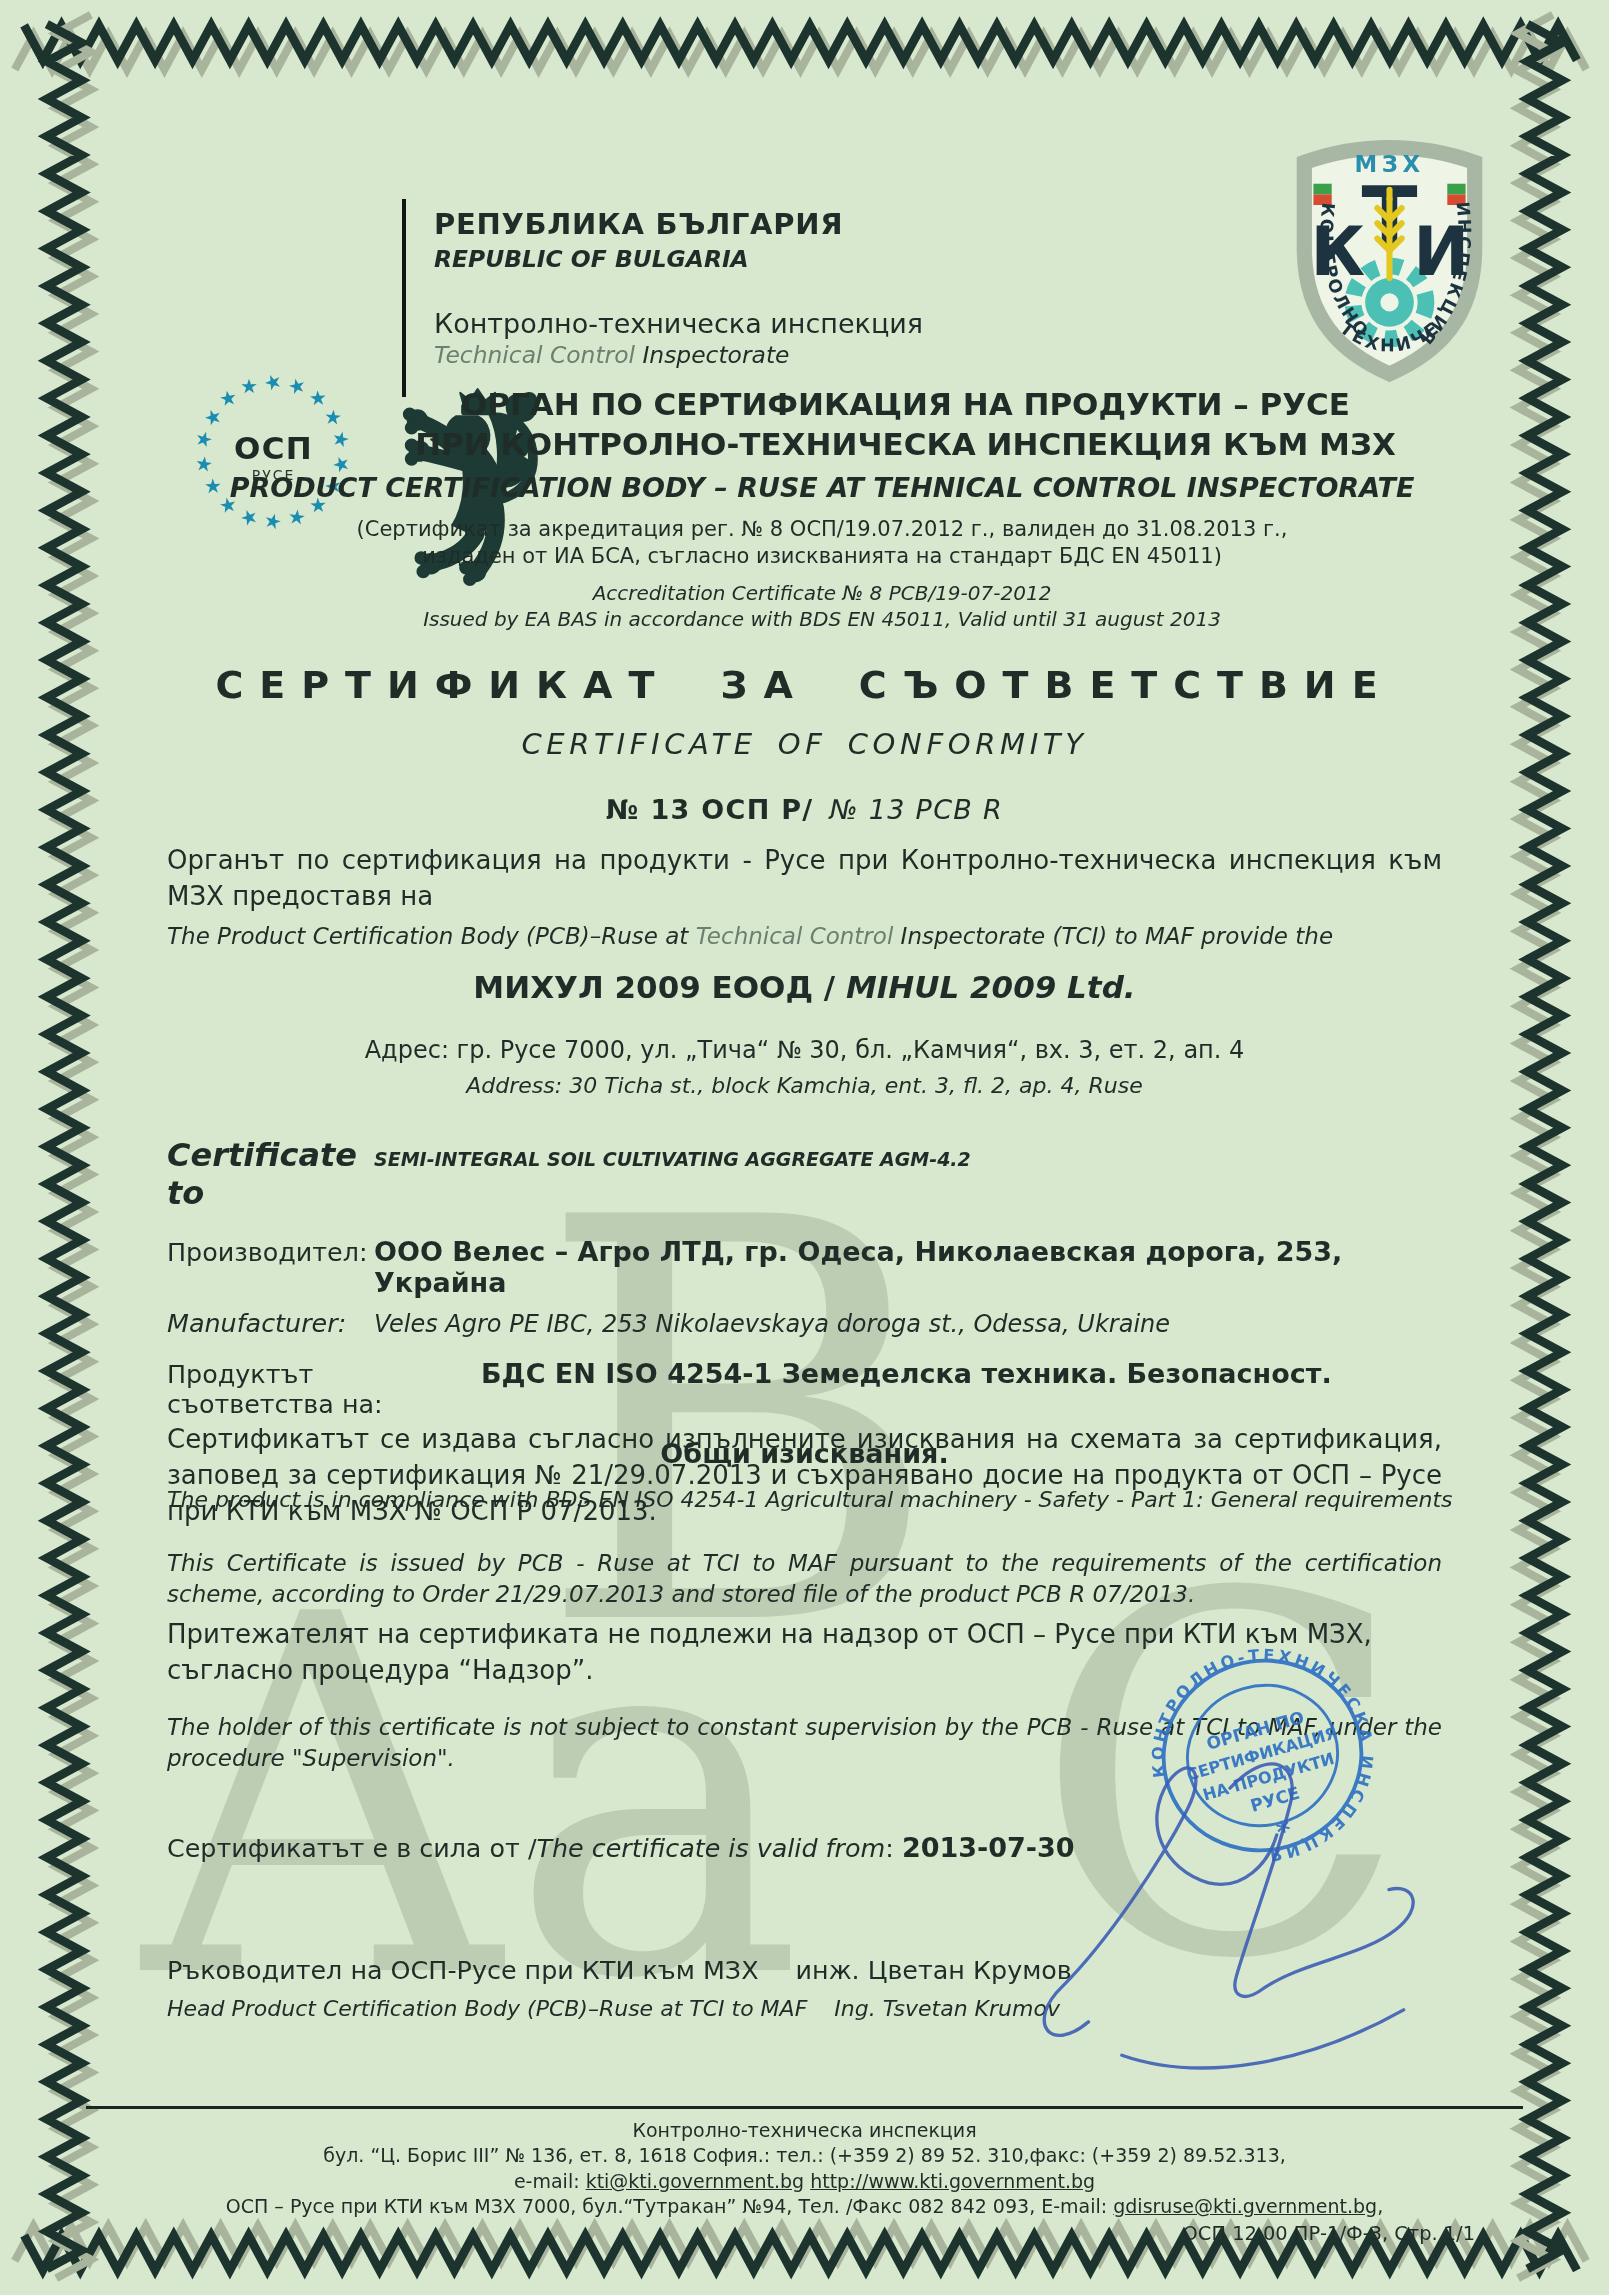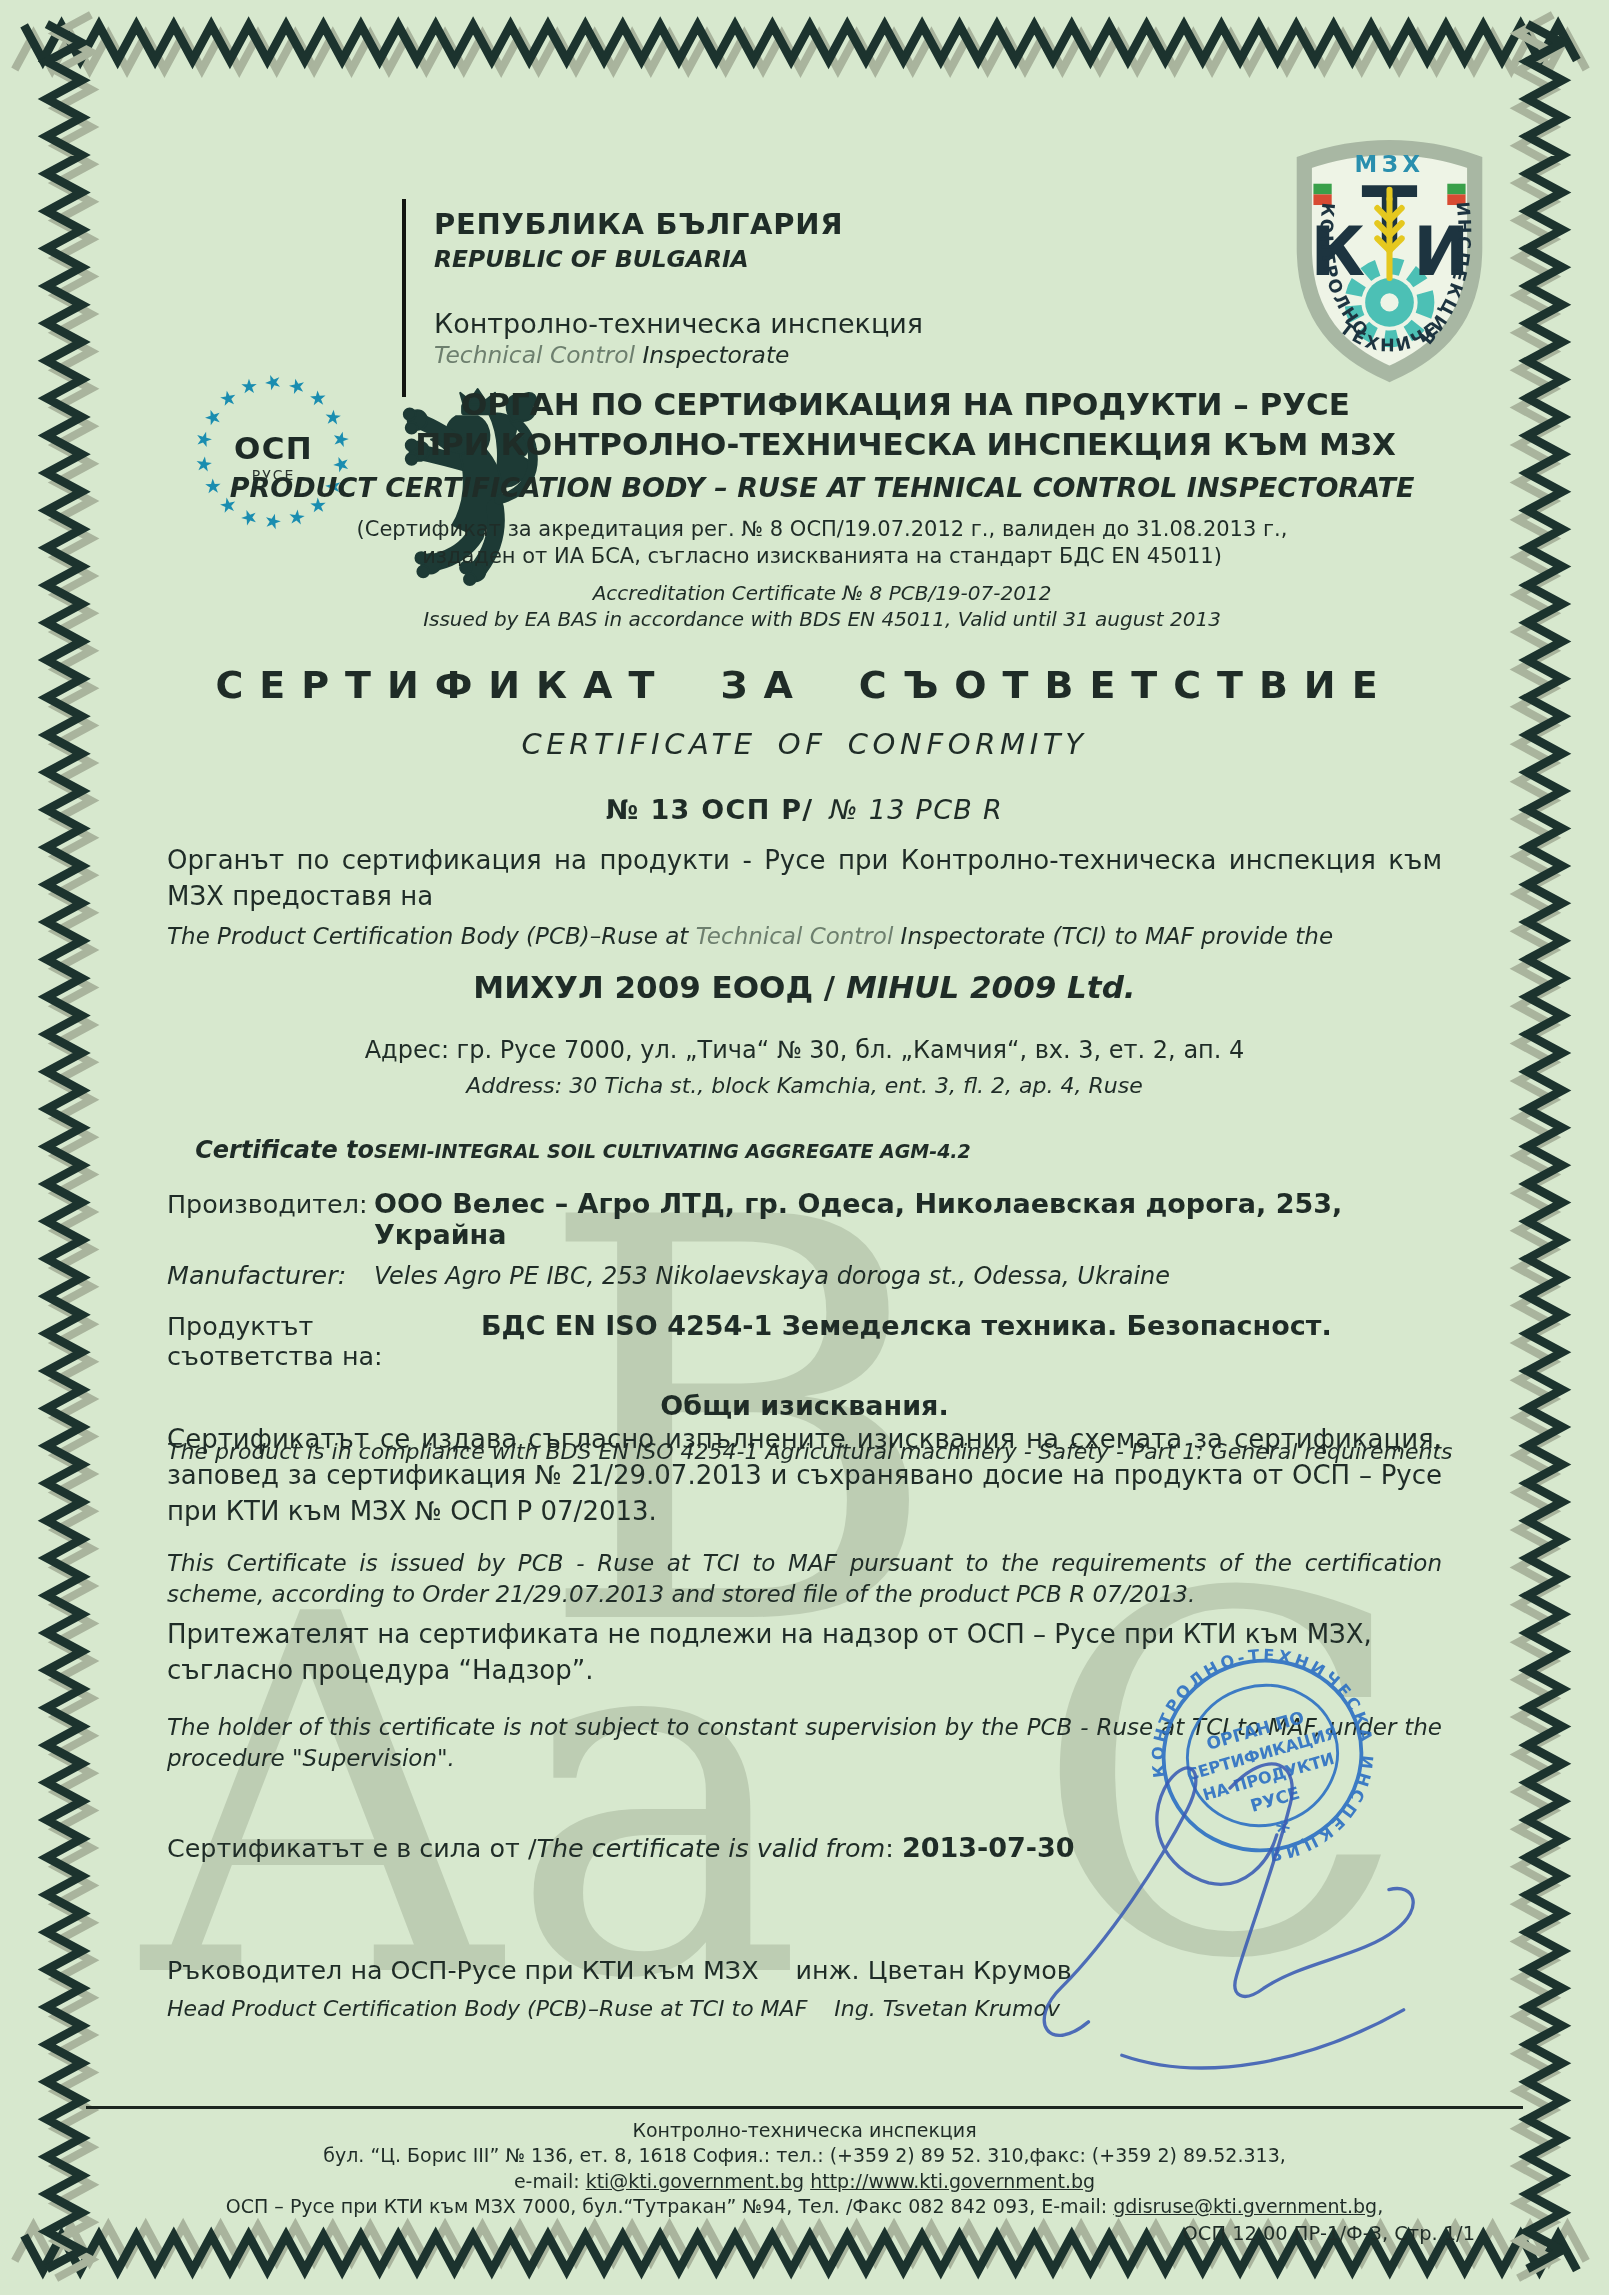--- a/index.html
+++ b/index.html
@@ -235,21 +235,21 @@
   <div class="holder">
     <div class="holder-name">
       <span>МИХУЛ 2009 ЕООД</span><span> / </span><span class="i">MIHUL 2009 Ltd.</span>
     </div>
     <div class="holder-addr-bg">Адрес: гр. Русе 7000, ул. „Тича“ № 30, бл. „Камчия“, вх. 3, ет. 2, ап. 4</div>
     <div class="holder-addr-en">Address: 30 Ticha st., block Kamchia, ent. 3, fl. 2, ap. 4, Ruse</div>
   </div>
 
   <div class="rows">
     <div class="row mt16">
-      <span class="lbl bi" style="font-size:24px;text-align:right;">Certificate to</span>
+      <span class="lbl bi" style="font-size:32px;">Certificate to</span>
       <span class="val bi" style="font-size:19px;">SEMI-INTEGRAL SOIL CULTIVATING AGGREGATE AGM-4.2</span>
     </div>
     <div class="row mt36">
       <span class="lbl">Производител:</span>
       <span class="val">ООО Велес – Агро ЛТД, гр. Одеса, Николаевская дорога, 253, Украйна</span>
     </div>
     <div class="row mt16">
       <span class="lbl it36">Manufacturer:</span>
       <span class="it36">Veles Agro PE IBC, 253 Nikolaevskaya doroga st., Odessa, Ukraine</span>
     </div>

